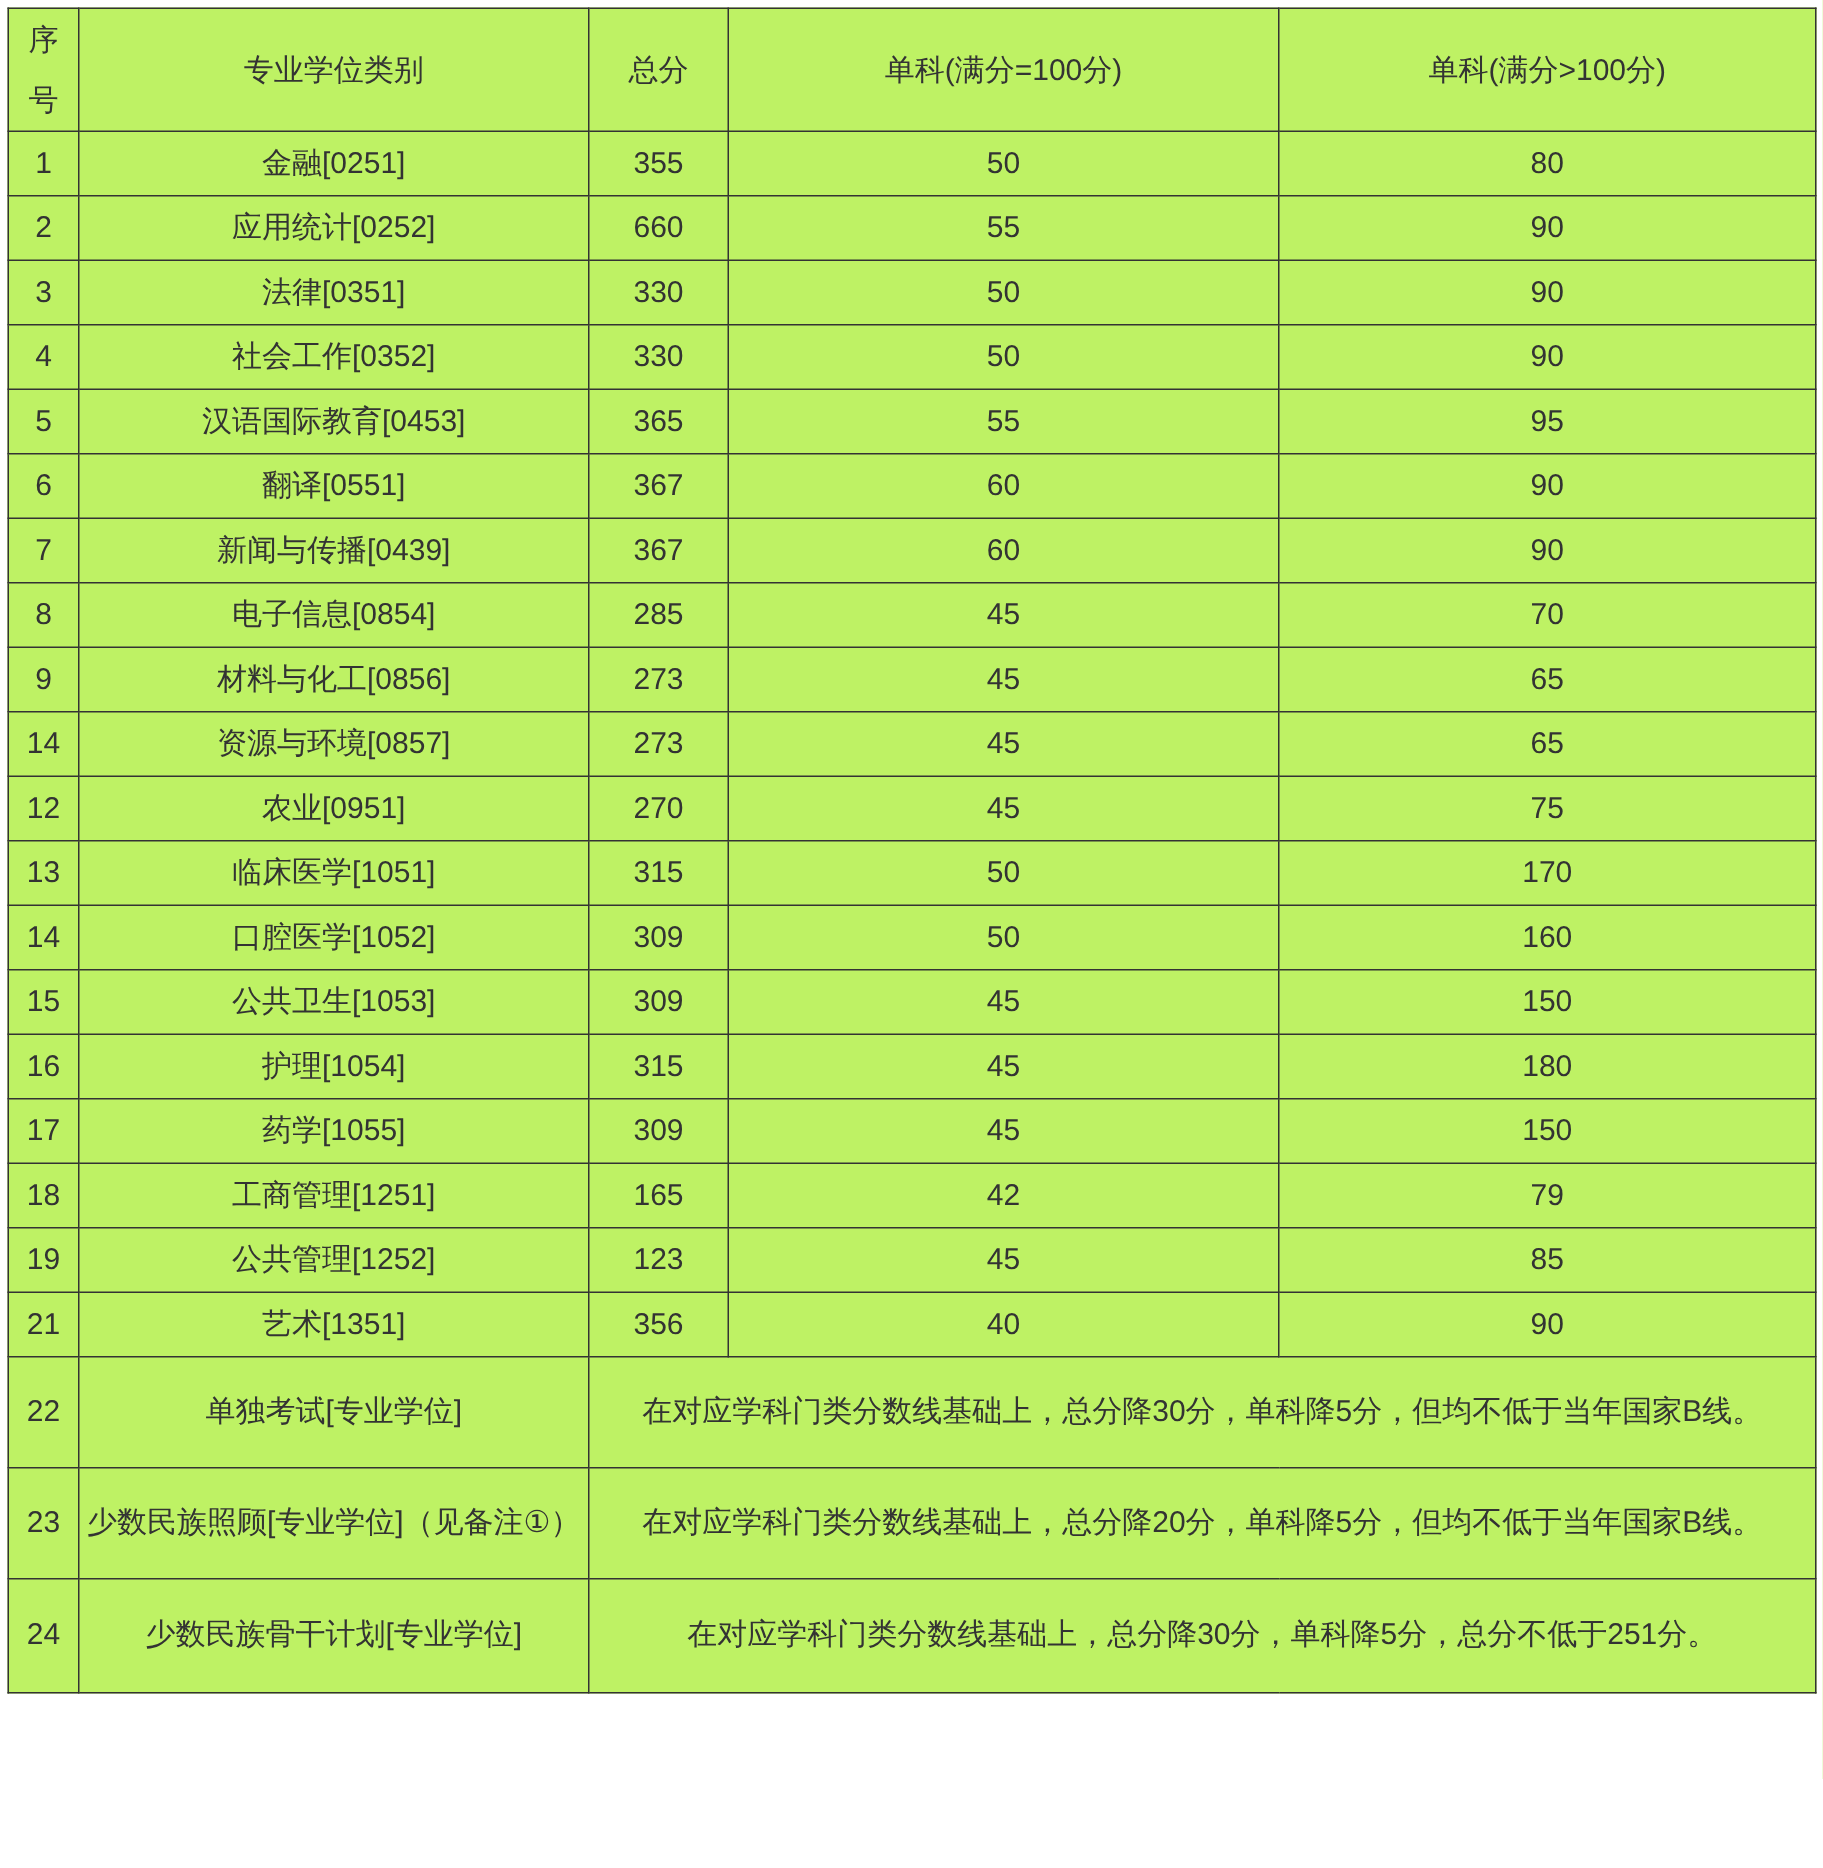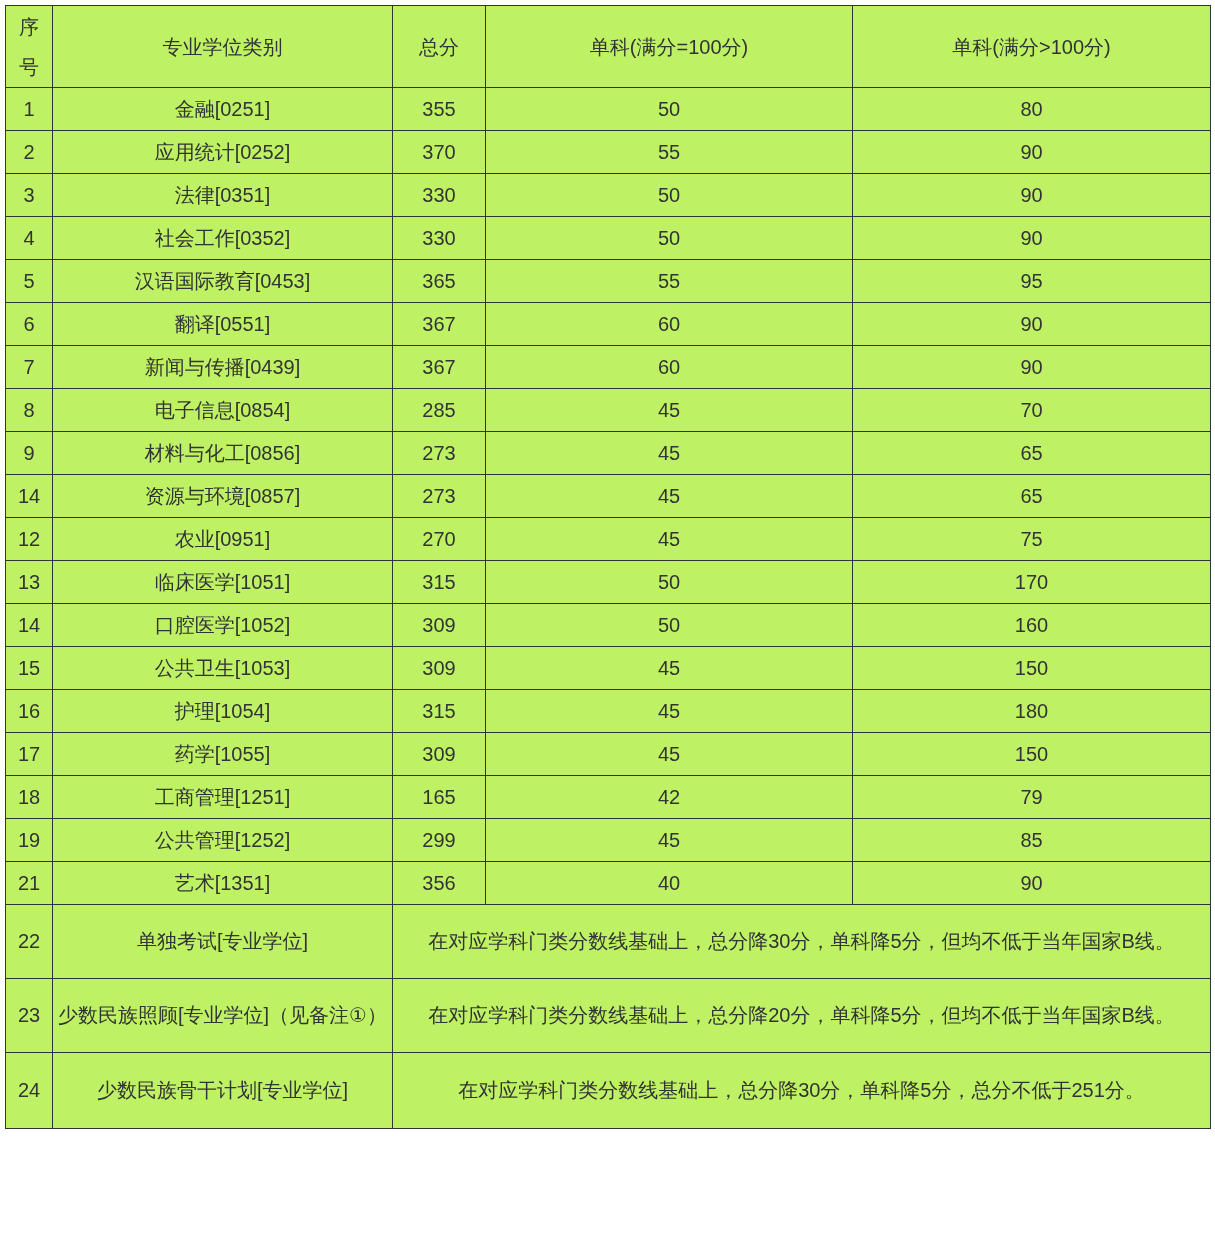--- a/index.html
+++ b/index.html
@@ -84,21 +84,21 @@
       <tr class="data-row">
         <td>1</td>
         <td>金融[0251]</td>
         <td>355</td>
         <td>50</td>
         <td>80</td>
       </tr>
       <tr class="data-row">
         <td>2</td>
         <td>应用统计[0252]</td>
-        <td>370</td>
+        <td>660</td>
         <td>55</td>
         <td>90</td>
       </tr>
       <tr class="data-row">
         <td>3</td>
         <td>法律[0351]</td>
         <td>330</td>
         <td>50</td>
         <td>90</td>
       </tr>
@@ -196,21 +196,21 @@
       <tr class="data-row">
         <td>18</td>
         <td>工商管理[1251]</td>
         <td>165</td>
         <td>42</td>
         <td>79</td>
       </tr>
       <tr class="data-row">
         <td>19</td>
         <td>公共管理[1252]</td>
-        <td>299</td>
+        <td>123</td>
         <td>45</td>
         <td>85</td>
       </tr>
       <tr class="data-row">
         <td>21</td>
         <td>艺术[1351]</td>
         <td>356</td>
         <td>40</td>
         <td>90</td>
       </tr>

